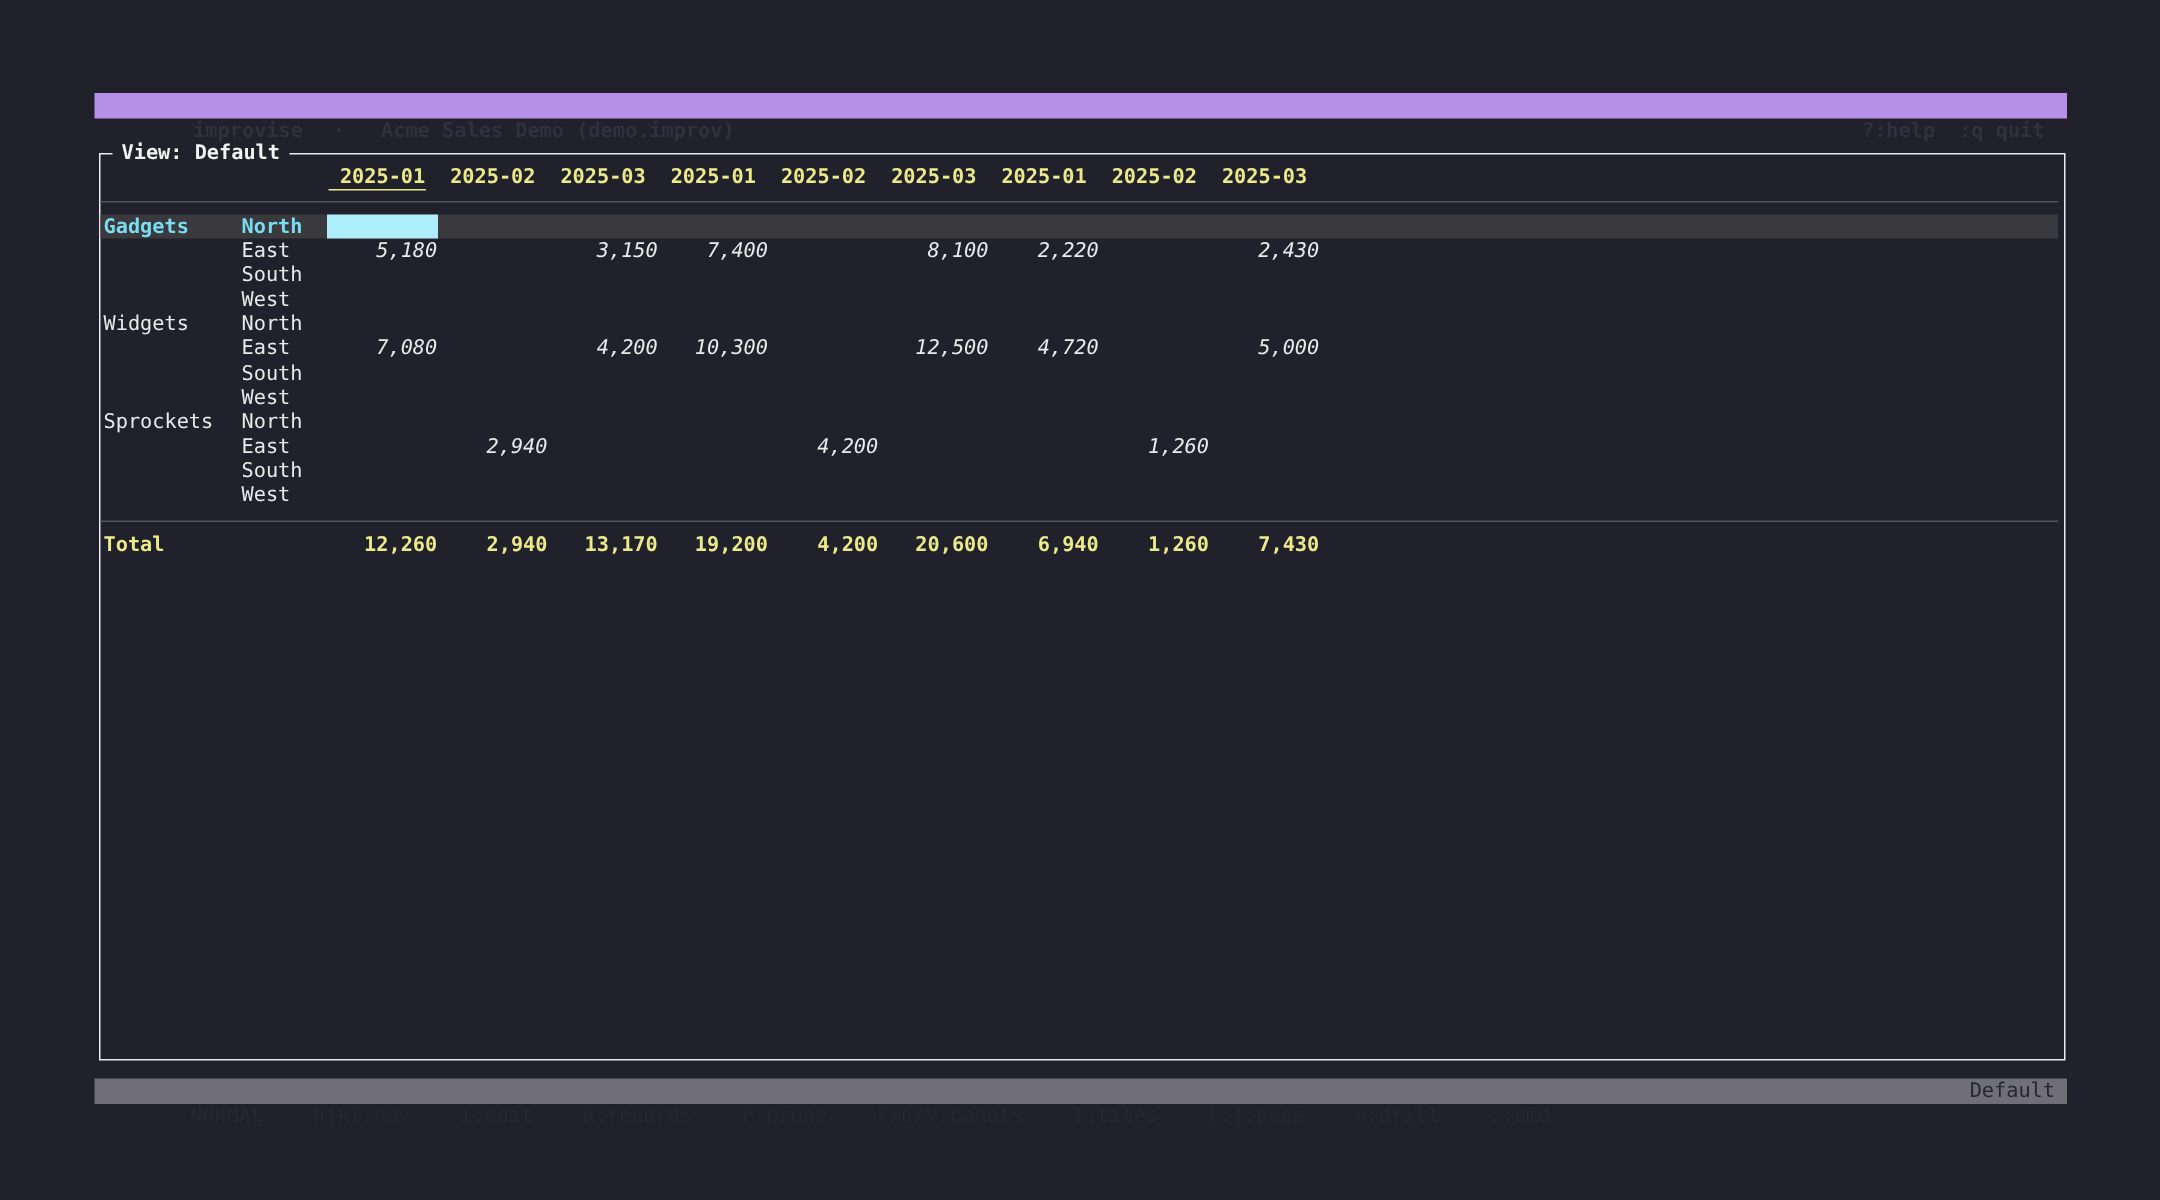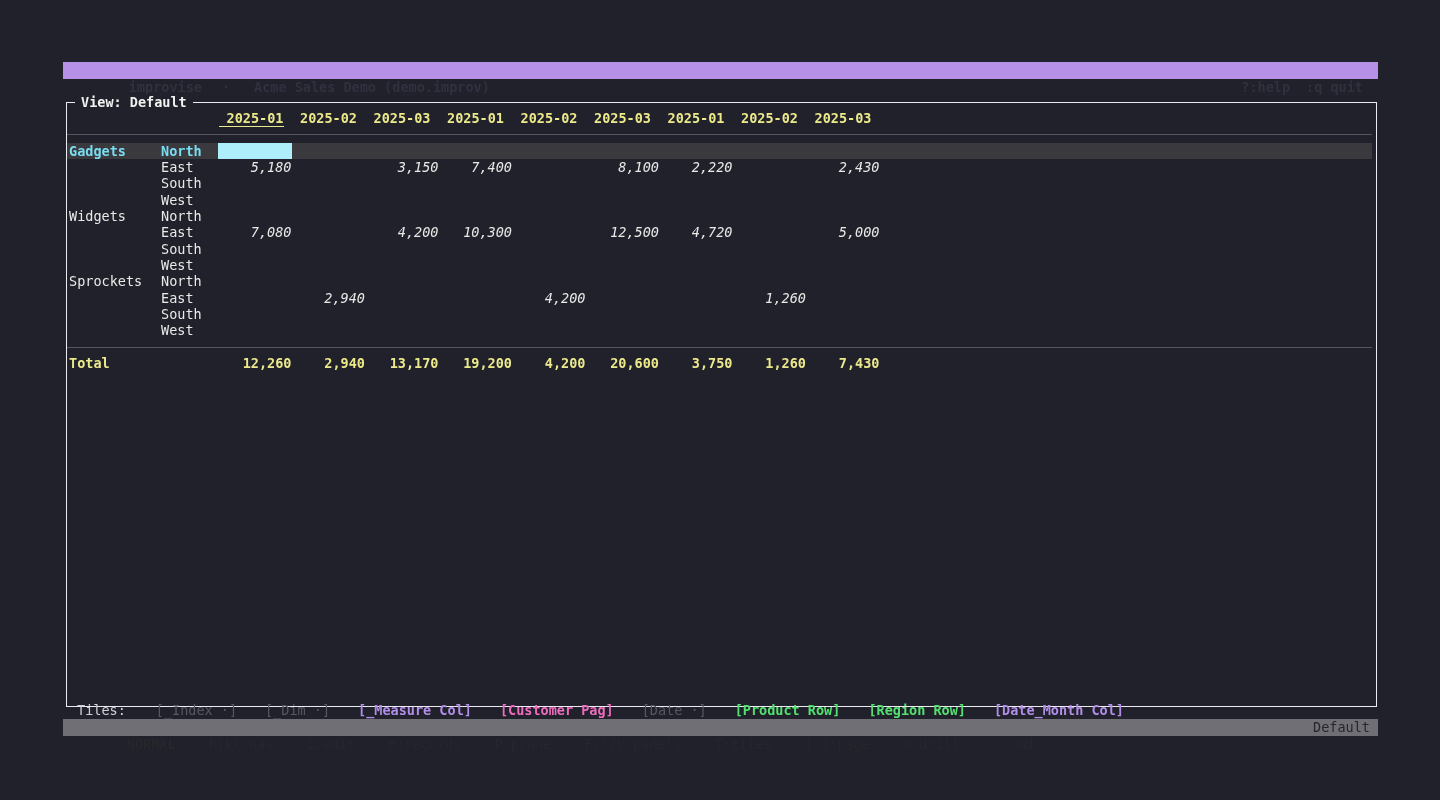--- a/index.html
+++ b/index.html
@@ -106,27 +106,23 @@
         <div class="line row"><div class="pcell">Widgets</div><div class="rcell">North</div><div class="vcell"></div><div class="vcell"></div><div class="vcell"></div><div class="vcell"></div><div class="vcell"></div><div class="vcell"></div><div class="vcell"></div><div class="vcell"></div><div class="vcell"></div></div>
         <div class="line row"><div class="pcell"></div><div class="rcell">East</div><div class="vcell">7,080</div><div class="vcell"></div><div class="vcell">4,200</div><div class="vcell">10,300</div><div class="vcell"></div><div class="vcell">12,500</div><div class="vcell">4,720</div><div class="vcell"></div><div class="vcell">5,000</div></div>
         <div class="line row"><div class="pcell"></div><div class="rcell">South</div><div class="vcell"></div><div class="vcell"></div><div class="vcell"></div><div class="vcell"></div><div class="vcell"></div><div class="vcell"></div><div class="vcell"></div><div class="vcell"></div><div class="vcell"></div></div>
         <div class="line row"><div class="pcell"></div><div class="rcell">West</div><div class="vcell"></div><div class="vcell"></div><div class="vcell"></div><div class="vcell"></div><div class="vcell"></div><div class="vcell"></div><div class="vcell"></div><div class="vcell"></div><div class="vcell"></div></div>
         <div class="line row"><div class="pcell">Sprockets</div><div class="rcell">North</div><div class="vcell"></div><div class="vcell"></div><div class="vcell"></div><div class="vcell"></div><div class="vcell"></div><div class="vcell"></div><div class="vcell"></div><div class="vcell"></div><div class="vcell"></div></div>
         <div class="line row"><div class="pcell"></div><div class="rcell">East</div><div class="vcell"></div><div class="vcell">2,940</div><div class="vcell"></div><div class="vcell"></div><div class="vcell">4,200</div><div class="vcell"></div><div class="vcell"></div><div class="vcell">1,260</div><div class="vcell"></div></div>
         <div class="line row"><div class="pcell"></div><div class="rcell">South</div><div class="vcell"></div><div class="vcell"></div><div class="vcell"></div><div class="vcell"></div><div class="vcell"></div><div class="vcell"></div><div class="vcell"></div><div class="vcell"></div><div class="vcell"></div></div>
         <div class="line row"><div class="pcell"></div><div class="rcell">West</div><div class="vcell"></div><div class="vcell"></div><div class="vcell"></div><div class="vcell"></div><div class="vcell"></div><div class="vcell"></div><div class="vcell"></div><div class="vcell"></div><div class="vcell"></div></div>
       </div>
     <div class="hsep"></div>
-    <div class="line total-line" id="total-line"><div class="tlabel">Total</div><div class="vcell">12,260</div><div class="vcell">2,940</div><div class="vcell">13,170</div><div class="vcell">19,200</div><div class="vcell">4,200</div><div class="vcell">20,600</div><div class="vcell">3,750</div><div class="vcell">1,260</div><div class="vcell">7,430</div></div>
+    <div class="line total-line" id="total-line"><div class="tlabel">Total</div><div class="vcell">12,260</div><div class="vcell">2,940</div><div class="vcell">13,170</div><div class="vcell">19,200</div><div class="vcell">4,200</div><div class="vcell">20,600</div><div class="vcell">6,940</div><div class="vcell">1,260</div><div class="vcell">7,430</div></div>
   </div>
 
-  <div class="tiles">
-    <span class="tiles-label">Tiles:</span>
-    <span id="tiles-list"><span class="tile dim">[_Index ·]</span><span class="tile dim">[_Dim ·]</span><span class="tile purple">[_Measure Col]</span><span class="tile pink">[Customer Pag]</span><span class="tile dim">[Date ·]</span><span class="tile green">[Product Row]</span><span class="tile green">[Region Row]</span><span class="tile purple">[Date_Month Col]</span></span>
-  </div>
 
   <div class="statusbar">
     <span class="sb-left">
       <span class="sb-mode">NORMAL</span><span id="status-hints"><span class="sb-hint">hjkl:nav</span><span class="sb-hint">i:edit</span><span class="sb-hint">R:records</span><span class="sb-hint">P:prune</span><span class="sb-hint">F/C/V:panels</span><span class="sb-hint">T:tiles</span><span class="sb-hint">[:]:page</span><span class="sb-hint">&gt;:drill</span><span class="sb-hint">::cmd</span></span>
     </span>
     <span class="sb-right">Default</span>
   </div>
 
 </div>
 

